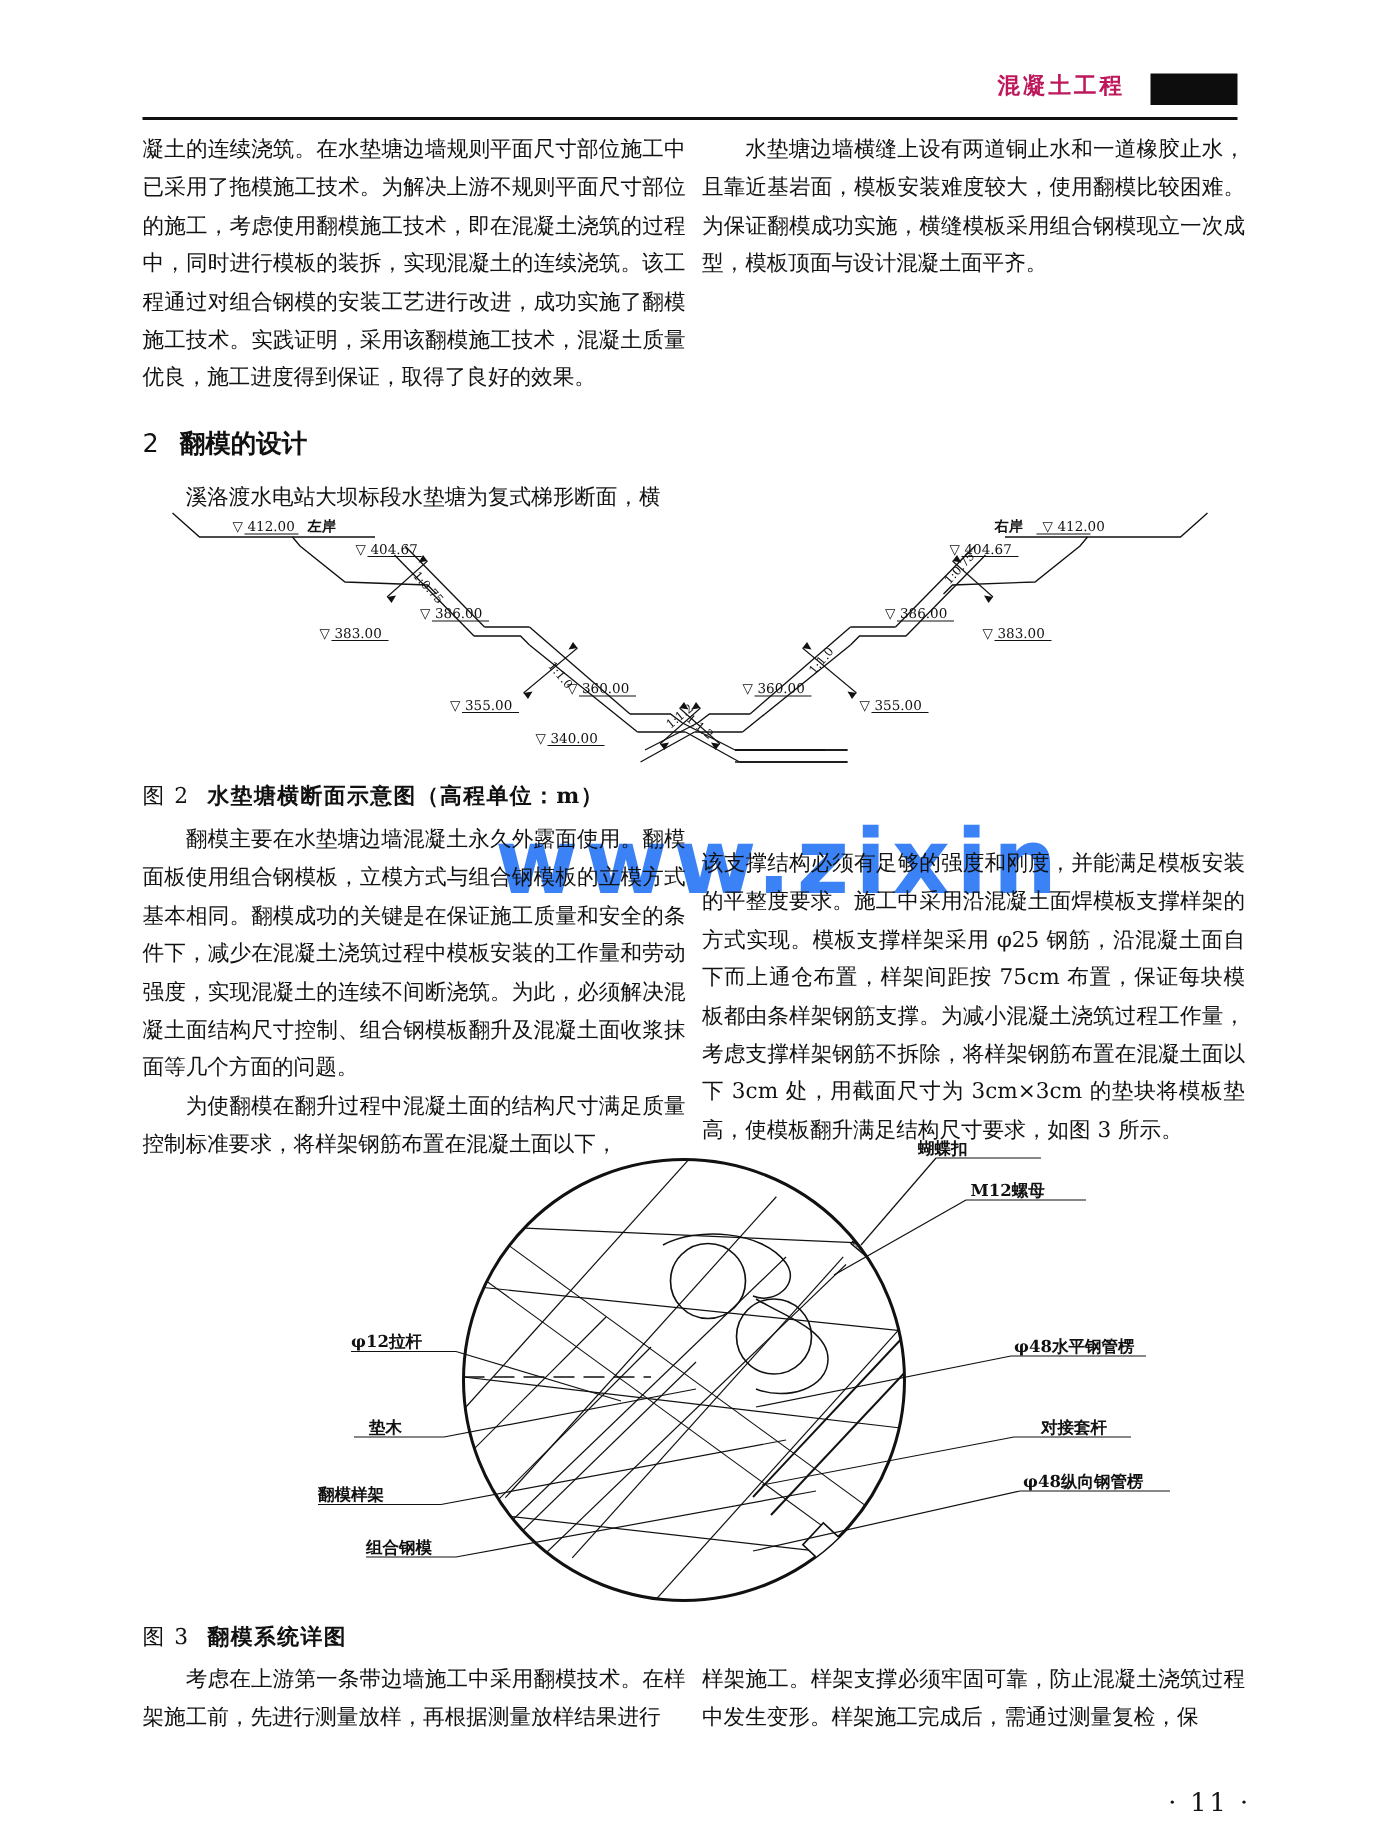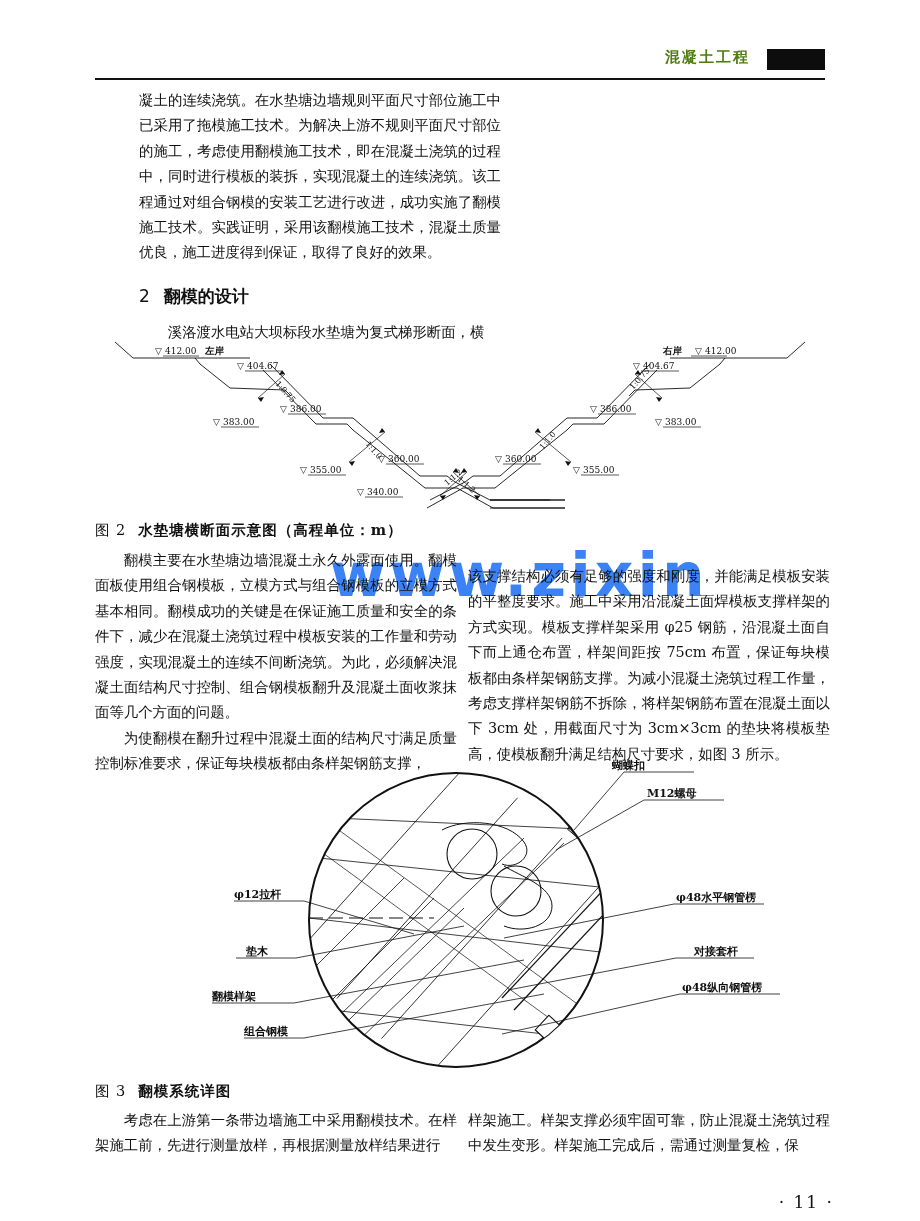--- a/index.html
+++ b/index.html
@@ -2,29 +2,29 @@
 <html><head>
 <meta charset="utf-8">
 <style>
   html,body{margin:0;padding:0;background:#ffffff;}
   body{width:920px;height:1221px;position:relative;overflow:hidden;
        font-family:"DejaVu Serif","Liberation Serif",serif;color:#111;}
 
   
   .header{position:absolute;left:95px;top:46px;width:730px;height:42px;}
   .header-title{position:absolute;right:75px;top:2px;font-size:15px;letter-spacing:2px;
-                font-family:"DejaVu Sans","Liberation Sans",sans-serif;font-weight:600;color:#4d7c0f;}
+                font-family:"DejaVu Sans","Liberation Sans",sans-serif;font-weight:600;color:#be185d;}
   .header-box{position:absolute;right:0px;top:3px;width:58px;height:21px;background:#0d0d0d;}
   .header-rule{position:absolute;left:0;top:32px;width:730px;height:2px;background:#111;}
 
   
   .col{position:absolute;width:362px;}
   .col-left{left:95px;}
   .col-right{left:468px;}
-  .col-top{top:88px;margin-left:44px;}
+  .col-top{top:88px;}
 
   p.body{margin:0 0 0 0;font-size:14.4px;line-height:25.4px;text-align:justify;
          text-justify:inter-ideograph;letter-spacing:0px;}
   p.indent{text-indent:2em;}
 
   h2.section{font-size:17px;line-height:28px;margin:16px 0 10px 0;font-weight:700;
              font-family:"DejaVu Sans","Liberation Sans",sans-serif;}
   h2.section .num{margin-right:14px;font-weight:500;}
 
   
@@ -78,20 +78,21 @@
     <p class="body">凝土的连续浇筑。在水垫塘边墙规则平面尺寸部位施工中已采用了拖模施工技术。为解决上游不规则平面尺寸部位的施工，考虑使用翻模施工技术，即在混凝土浇筑的过程中，同时进行模板的装拆，实现混凝土的连续浇筑。该工程通过对组合钢模的安装工艺进行改进，成功实施了翻模施工技术。实践证明，采用该翻模施工技术，混凝土质量优良，施工进度得到保证，取得了良好的效果。</p>
 
     <h2 class="section">
       <span class="num">2</span><span>翻模的设计</span>
     </h2>
 
     <p class="body indent">溪洛渡水电站大坝标段水垫塘为复式梯形断面，横</p>
   </div>
 
   <div class="col col-right col-top">
+    <p class="body indent">水垫塘边墙横缝上设有两道铜止水和一道橡胶止水，且靠近基岩面，模板安装难度较大，使用翻模比较困难。为保证翻模成功实施，横缝模板采用组合钢模现立一次成型，模板顶面与设计混凝土面平齐。</p>
   </div>
 
   <div class="fig2">
     <svg width="730" height="175" viewBox="0 0 730 175">
       <g fill="none" stroke="#111" stroke-width="0.9">
 
         <path d="M20 2 L38 18 L100 18 L105 24 L135 48 L190 50 L196 56"></path>
 
         <path d="M100 18 L155 18"></path>
 
@@ -257,21 +258,21 @@
       </g>
     </svg>
   </div>
 
   <div class="caption fig2cap">
     <span class="cnum">图 2</span><span>水垫塘横断面示意图（高程单位：m）</span>
   </div>
 
   <div class="col col-left" style="top:548px;">
     <p class="body indent">翻模主要在水垫塘边墙混凝土永久外露面使用。翻模面板使用组合钢模板，立模方式与组合钢模板的立模方式基本相同。翻模成功的关键是在保证施工质量和安全的条件下，减少在混凝土浇筑过程中模板安装的工作量和劳动强度，实现混凝土的连续不间断浇筑。为此，必须解决混凝土面结构尺寸控制、组合钢模板翻升及混凝土面收浆抹面等几个方面的问题。</p>
-    <p class="body indent">为使翻模在翻升过程中混凝土面的结构尺寸满足质量控制标准要求，保证每块模板都由条样架钢筋支撑，</p>
+    <p class="body indent">为使翻模在翻升过程中混凝土面的结构尺寸满足质量控制标准要求，将样架钢筋布置在混凝土面以下，</p>
   </div>
 
   <div class="col col-right" style="top:564px;">
     <p class="body">该支撑结构必须有足够的强度和刚度，并能满足模板安装的平整度要求。施工中采用沿混凝土面焊模板支撑样架的方式实现。模板支撑样架采用 φ25 钢筋，沿混凝土面自下而上通仓布置，样架间距按 75cm 布置，保证每块模板都由条样架钢筋支撑。为减小混凝土浇筑过程工作量，考虑支撑样架钢筋不拆除，将样架钢筋布置在混凝土面以下 3cm 处，用截面尺寸为 3cm×3cm 的垫块将模板垫高，使模板翻升满足结构尺寸要求，如图 3 所示。</p>
   </div>
 
   <div class="fig3">
     <svg width="730" height="320" viewBox="0 0 730 320">
       <defs>
         <clipPath id="circClip">

